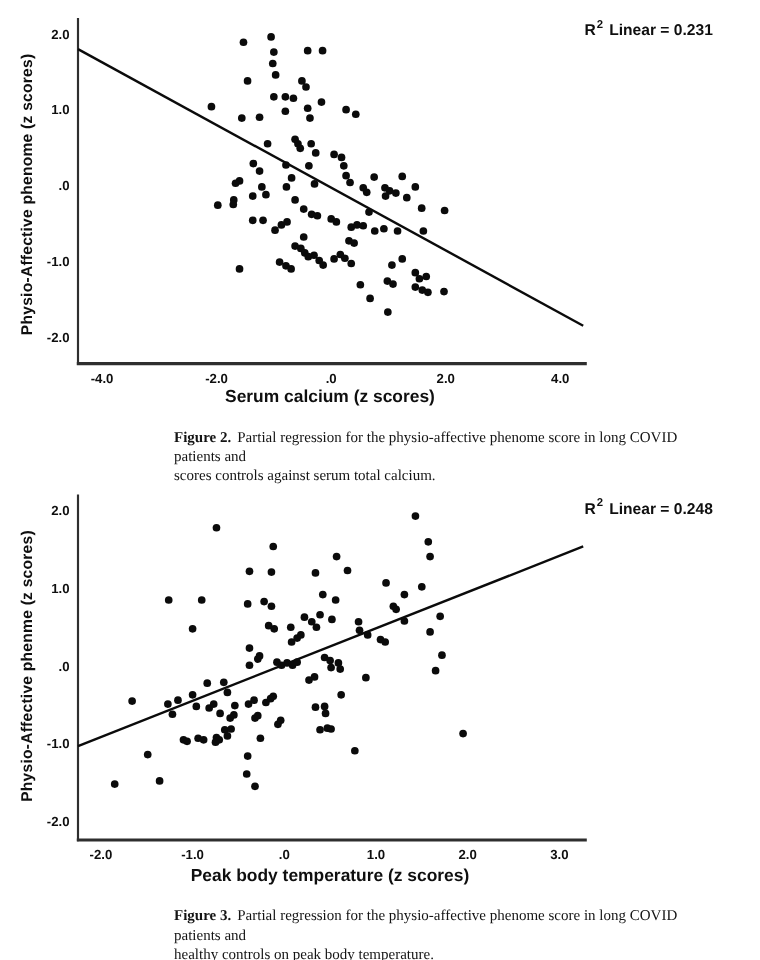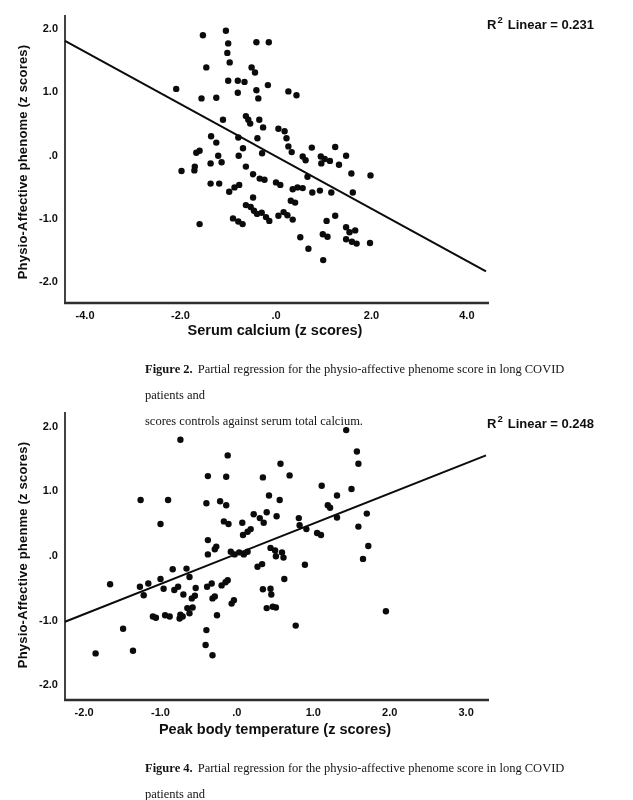--- a/index.html
+++ b/index.html
@@ -12,21 +12,21 @@
   #fb1{top:397px;height:403px;}
   svg.chart{position:absolute;top:0;left:0;display:block;}
   svg text{fill:#0f0f0f;}
   .ylab{font-weight:bold;font-size:13px;letter-spacing:0.2px;}
   .xlab{font-weight:bold;font-size:14.5px;}
   .r2{font-weight:bold;font-size:13px;}
   .r2sup{font-weight:bold;font-size:9.5px;}
   .tick{font-weight:bold;font-size:11px;}
   .caption{
     position:absolute;left:145px;width:428px;
-    font-family:"Liberation Serif",serif;font-size:12.5px;line-height:26px;color:#141414;
+    font-family:"Liberation Serif",serif;font-size:12.5px;line-height:16px;color:#141414;
   }
   #cap0{top:356px;}
   #cap1{top:358px;}
   .ctag{font-weight:bold;margin-right:5px;}
 </style>
 </head>
 <body>
 
 <div class="page">
 
@@ -295,18 +295,18 @@
           <circle cx="133.0" cy="253.8" r="3.2" fill="#0b0b0b"></circle>
           <circle cx="95.6" cy="256.4" r="3.2" fill="#0b0b0b"></circle>
           <circle cx="262.9" cy="192.3" r="3.2" fill="#0b0b0b"></circle>
           <circle cx="266.7" cy="211.1" r="3.2" fill="#0b0b0b"></circle>
           <circle cx="257.5" cy="169.7" r="3.2" fill="#0b0b0b"></circle>
           <circle cx="262.1" cy="167.1" r="3.2" fill="#0b0b0b"></circle>
           <circle cx="271.3" cy="197.5" r="3.2" fill="#0b0b0b"></circle>
         </g>
     </svg>
     <div class="caption" id="cap1">
-      <span class="ctag">Figure 4.</span><span>Partial regression for the physio-affective phenome score in long COVID patients and</span><br>
+      <span class="ctag">Figure 3.</span><span>Partial regression for the physio-affective phenome score in long COVID patients and</span><br>
       <span>healthy controls on peak body temperature.</span>
     </div>
   </section>
 
 </div>
 
 </body></html>

